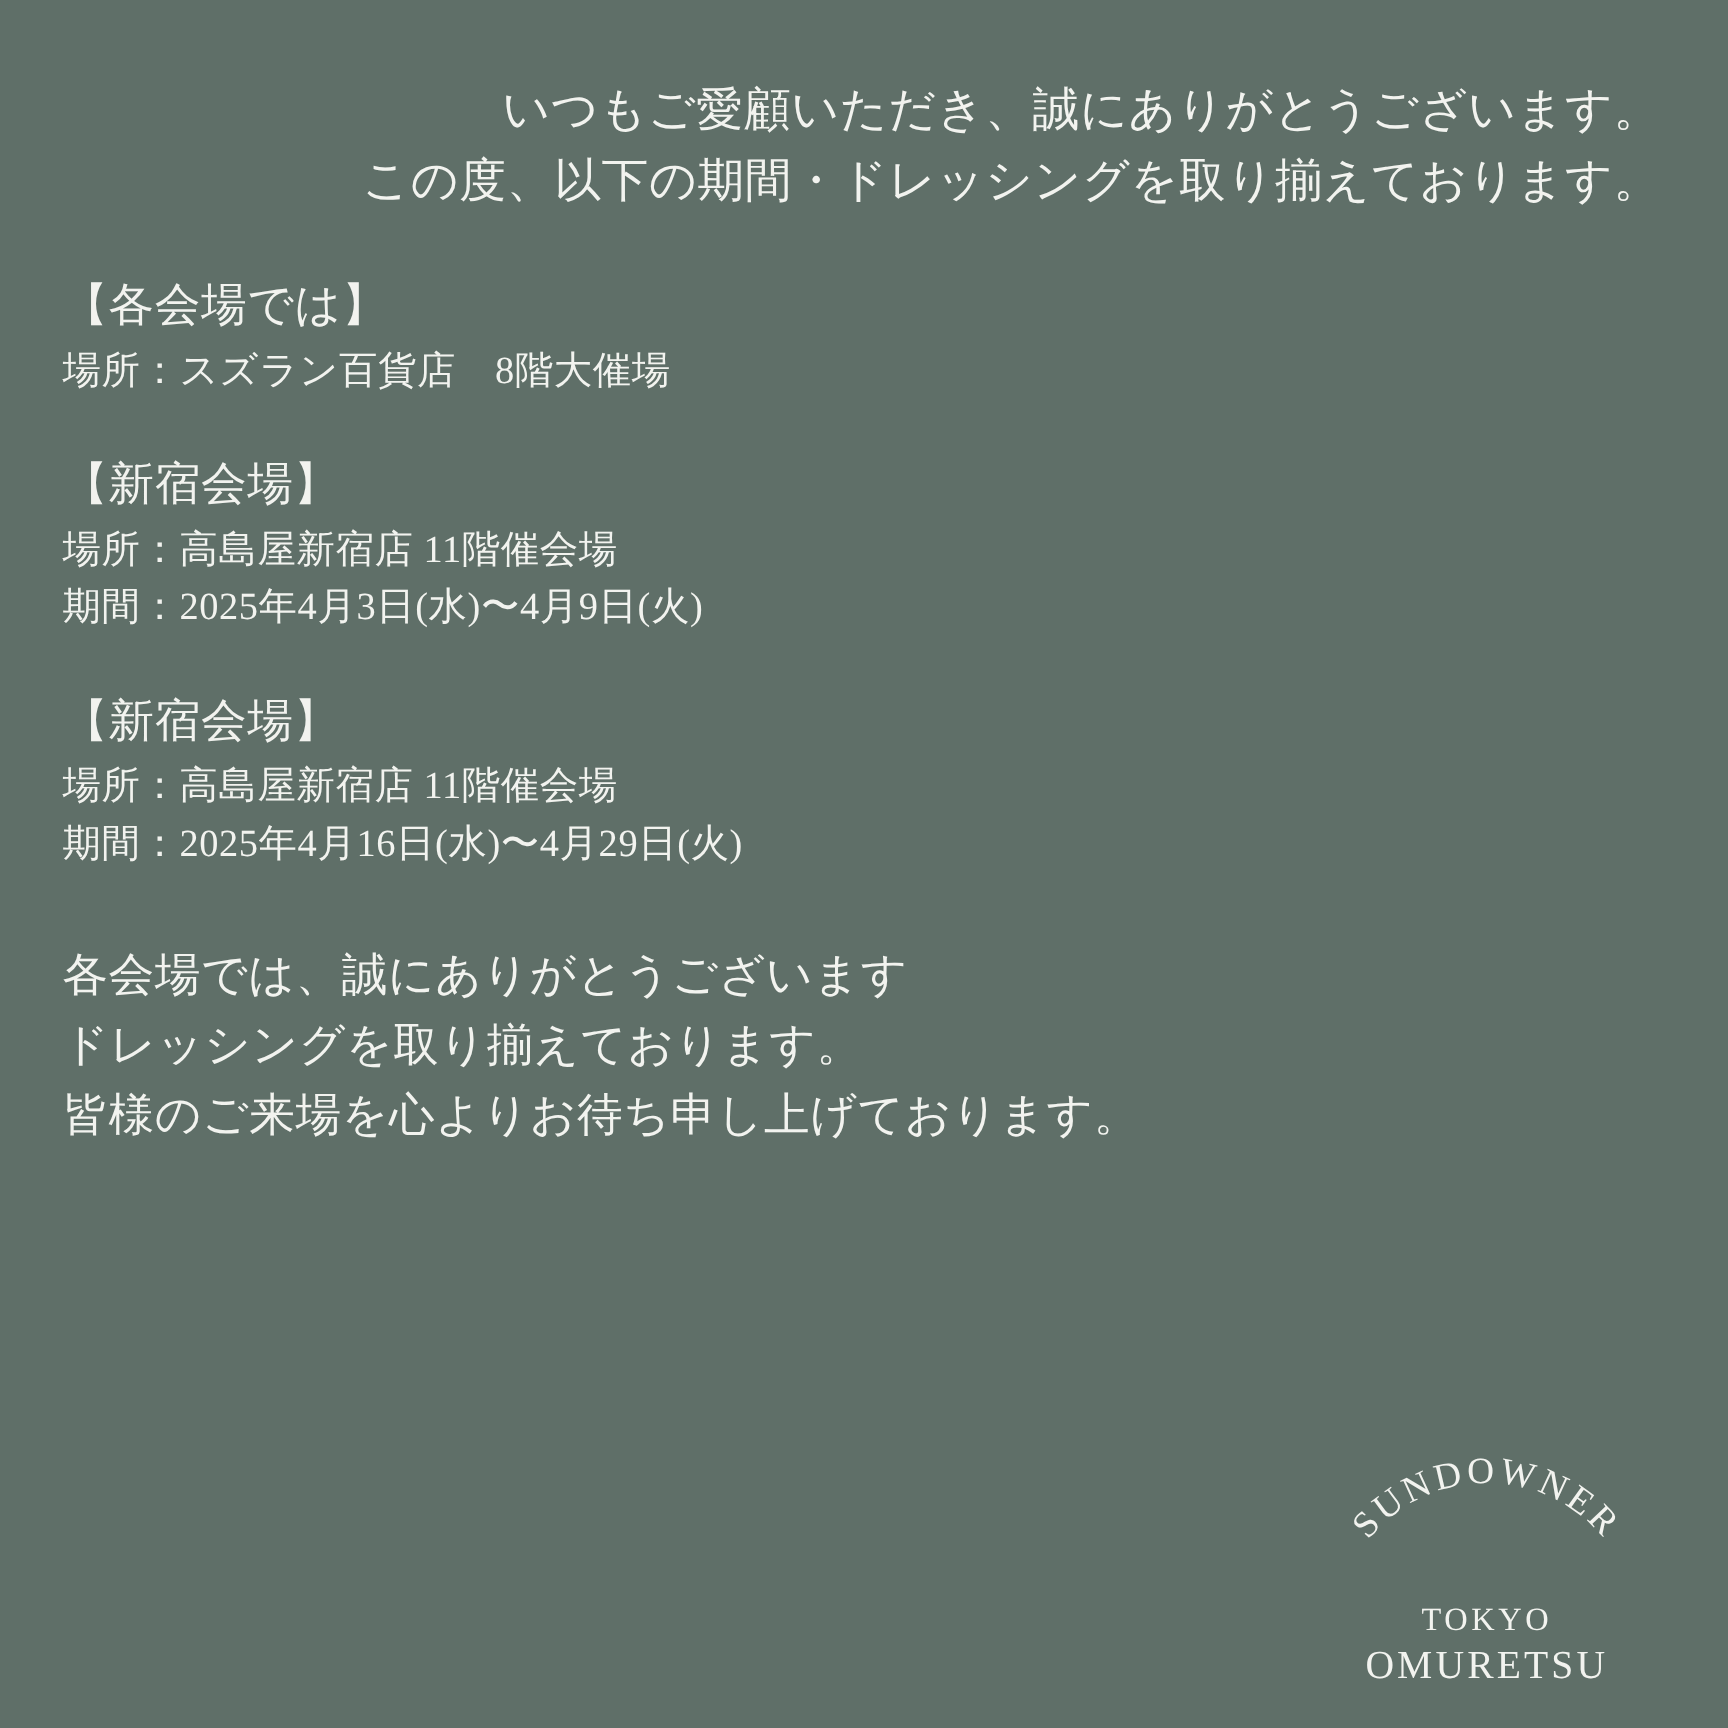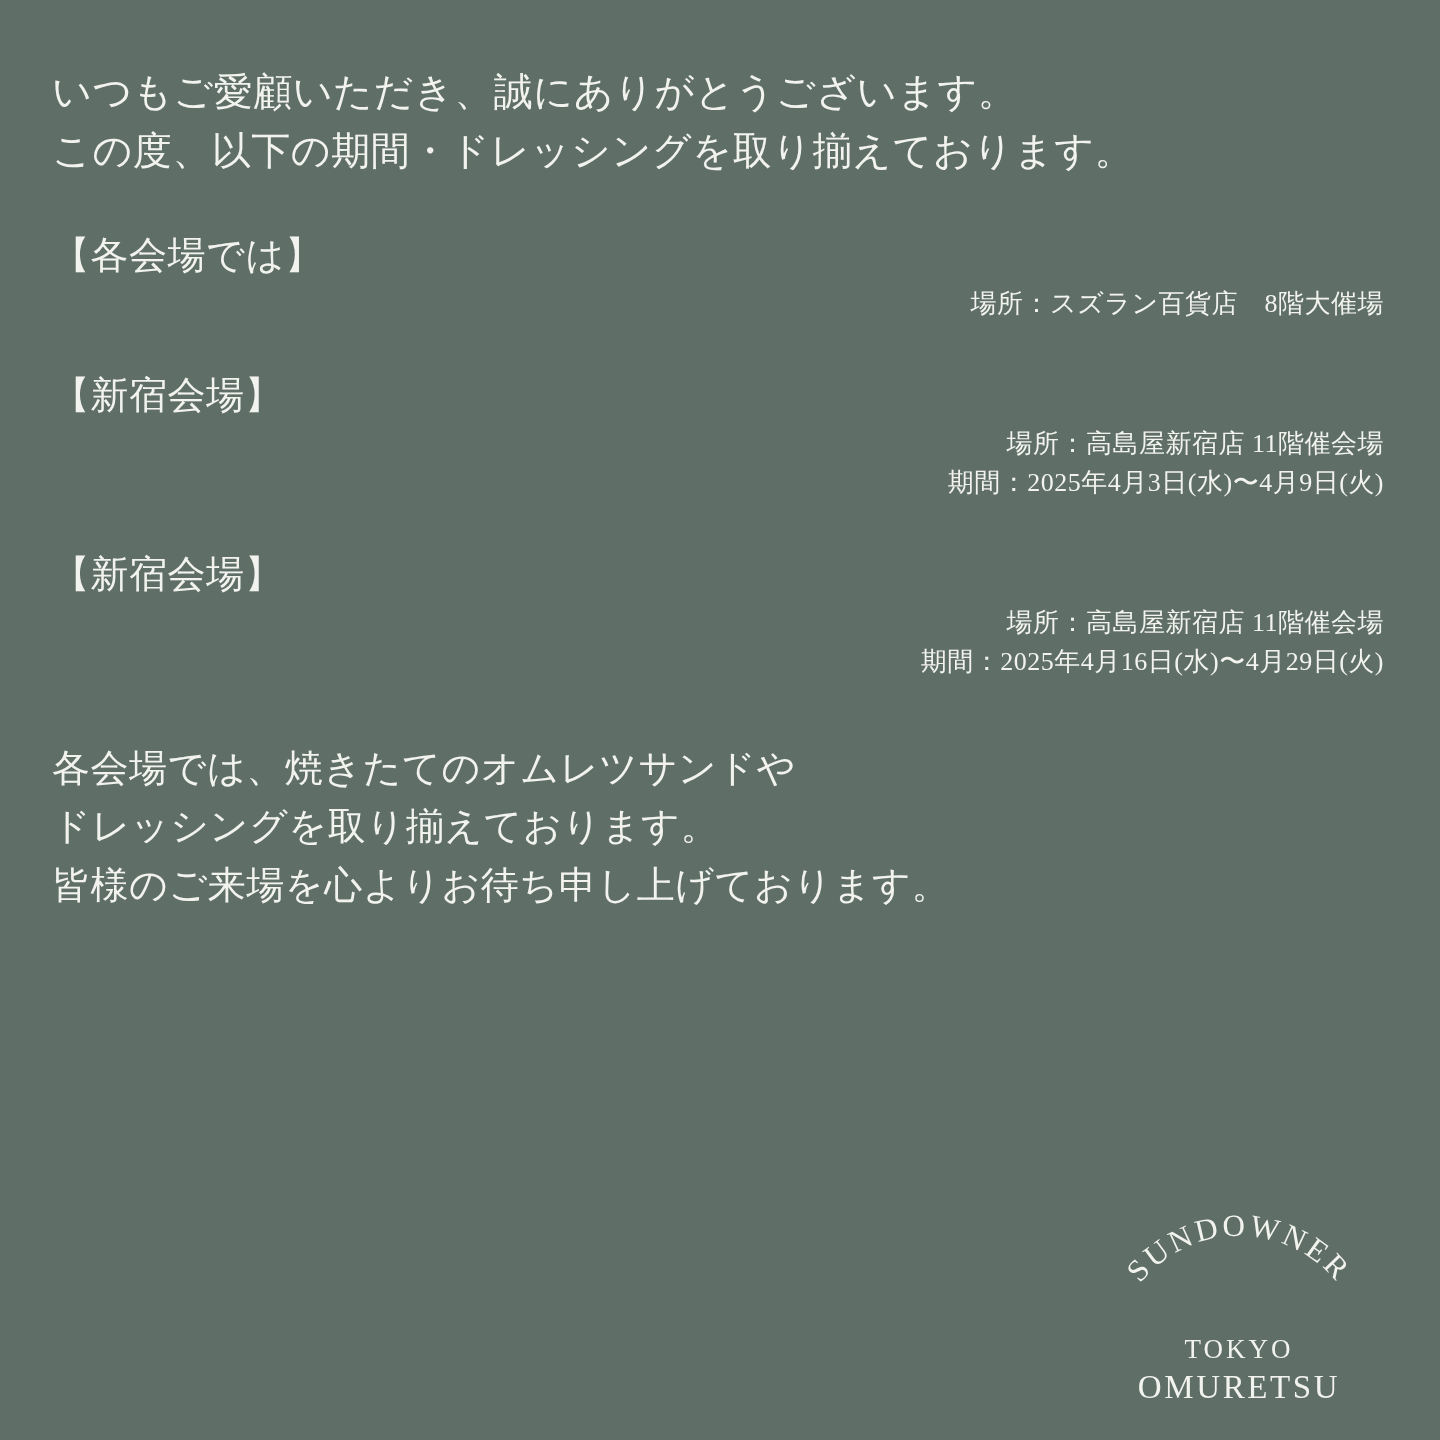--- a/index.html
+++ b/index.html
@@ -22,41 +22,41 @@
     box-sizing: border-box;
   }
   .intro {
     font-size: 39px;
     line-height: 1.52;
     letter-spacing: 0.5px;
     font-weight: 400;
   }
   .intro div {
     white-space: nowrap;
+    text-align: right;
   }
   .venues {
     margin-top: 46px;
   }
   .venue {
     margin-bottom: 44px;
   }
   .venue:last-child {
     margin-bottom: 0;
   }
   .venue-title {
     font-size: 38px;
     line-height: 1.5;
     letter-spacing: 0.5px;
   }
   .venue-line {
-    font-size: 26px;
+    font-size: 32px;
     line-height: 1.5;
     letter-spacing: 0.5px;
     white-space: nowrap;
-    text-align: right;
   }
   .closing {
     margin-top: 58px;
     font-size: 38px;
     line-height: 1.54;
     letter-spacing: 0.5px;
   }
   .closing div {
     white-space: nowrap;
   }
@@ -103,21 +103,21 @@
 
     <div class="venue">
       <div class="venue-title">【新宿会場】</div>
       <div class="venue-line">場所：高島屋新宿店 11階催会場</div>
       <div class="venue-line">期間：2025年4月16日(水)〜4月29日(火)</div>
     </div>
 
   </div>
 
   <div class="closing">
-    <div>各会場では、焼きたてのオムレツサンドや</div>
+    <div>各会場では、誠にありがとうございます</div>
     <div>ドレッシングを取り揃えております。</div>
     <div>皆様のご来場を心よりお待ち申し上げております。</div>
   </div>
 
 </div>
 
 <div class="logo">
   <svg viewBox="0 0 286 252" aria-hidden="true">
     <defs>
       <path id="arcPath" d="M 18 196 A 126 126 0 0 1 268 196" fill="none"></path>

